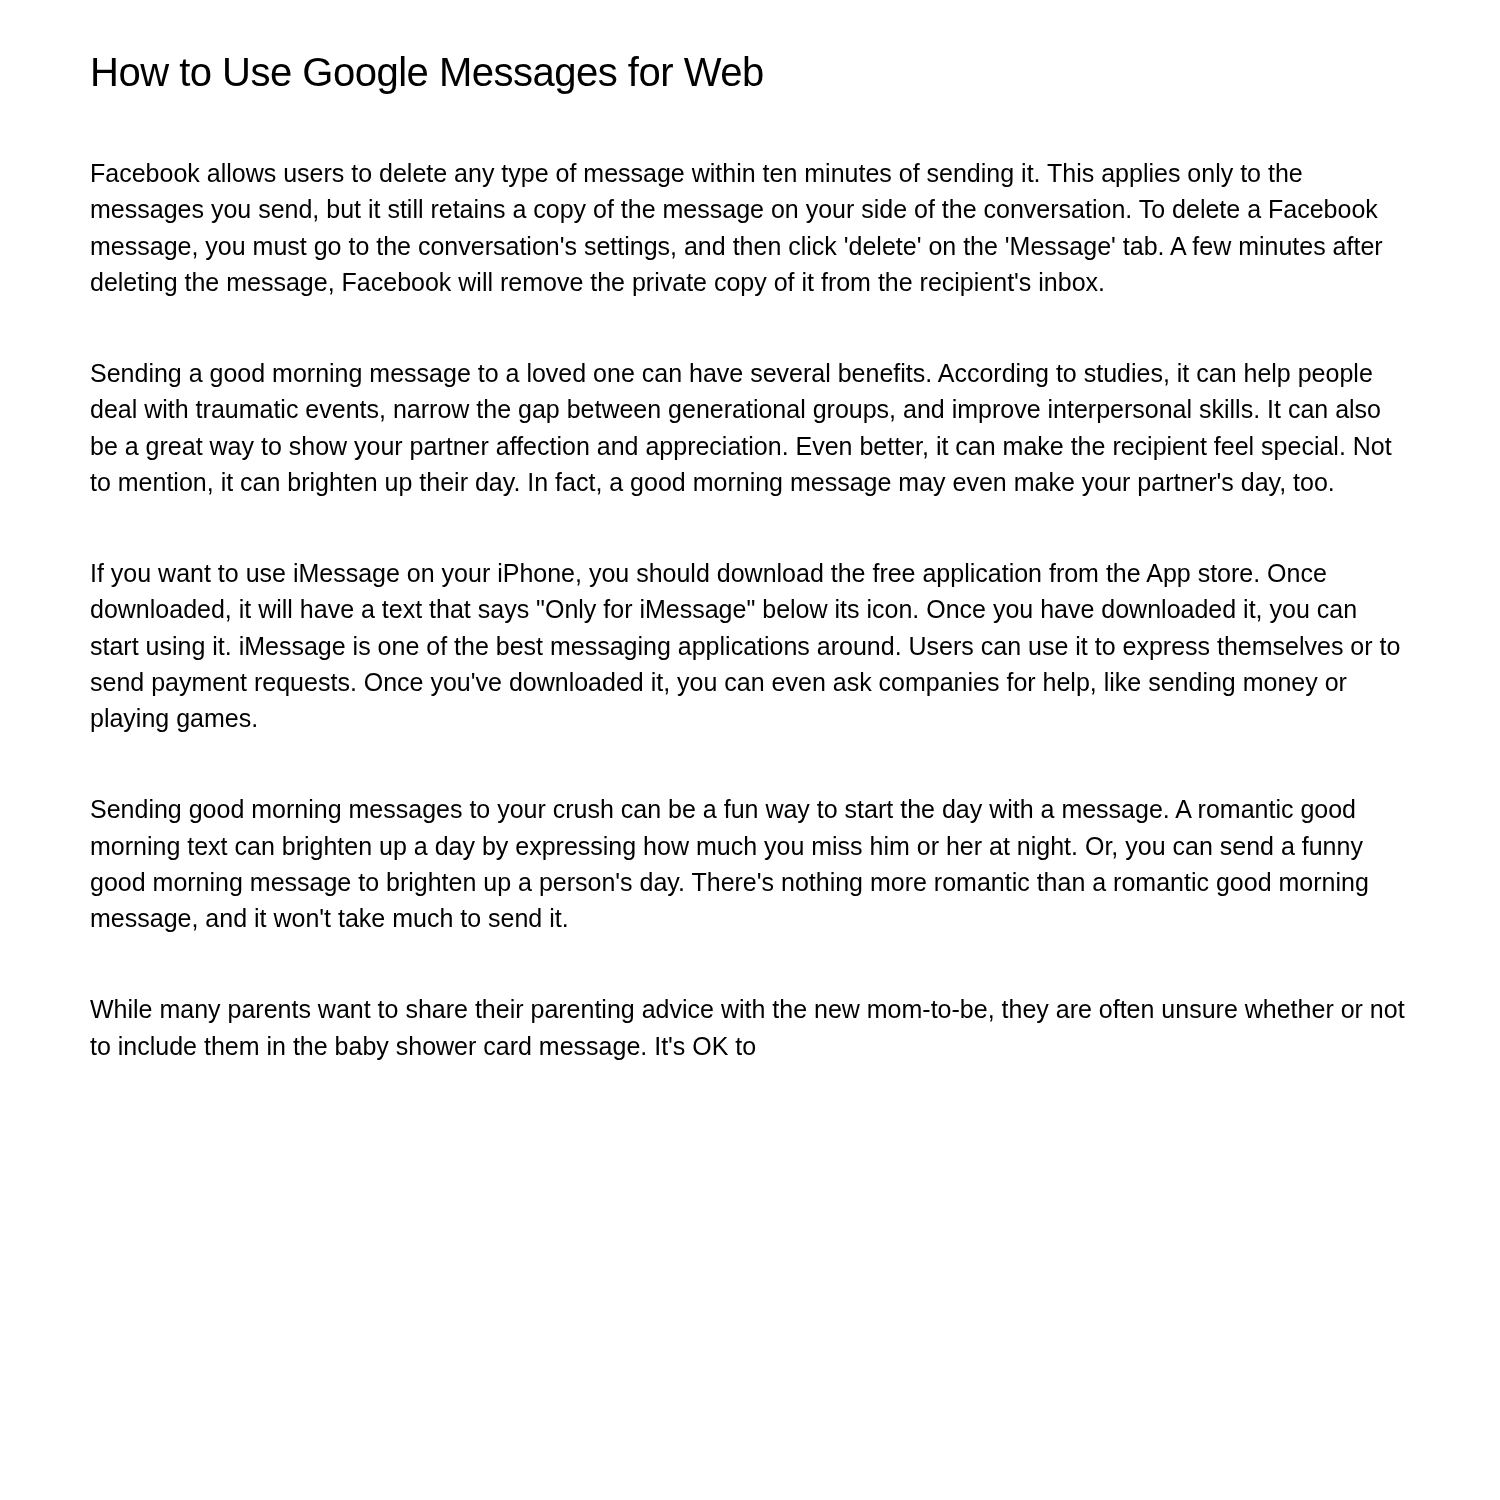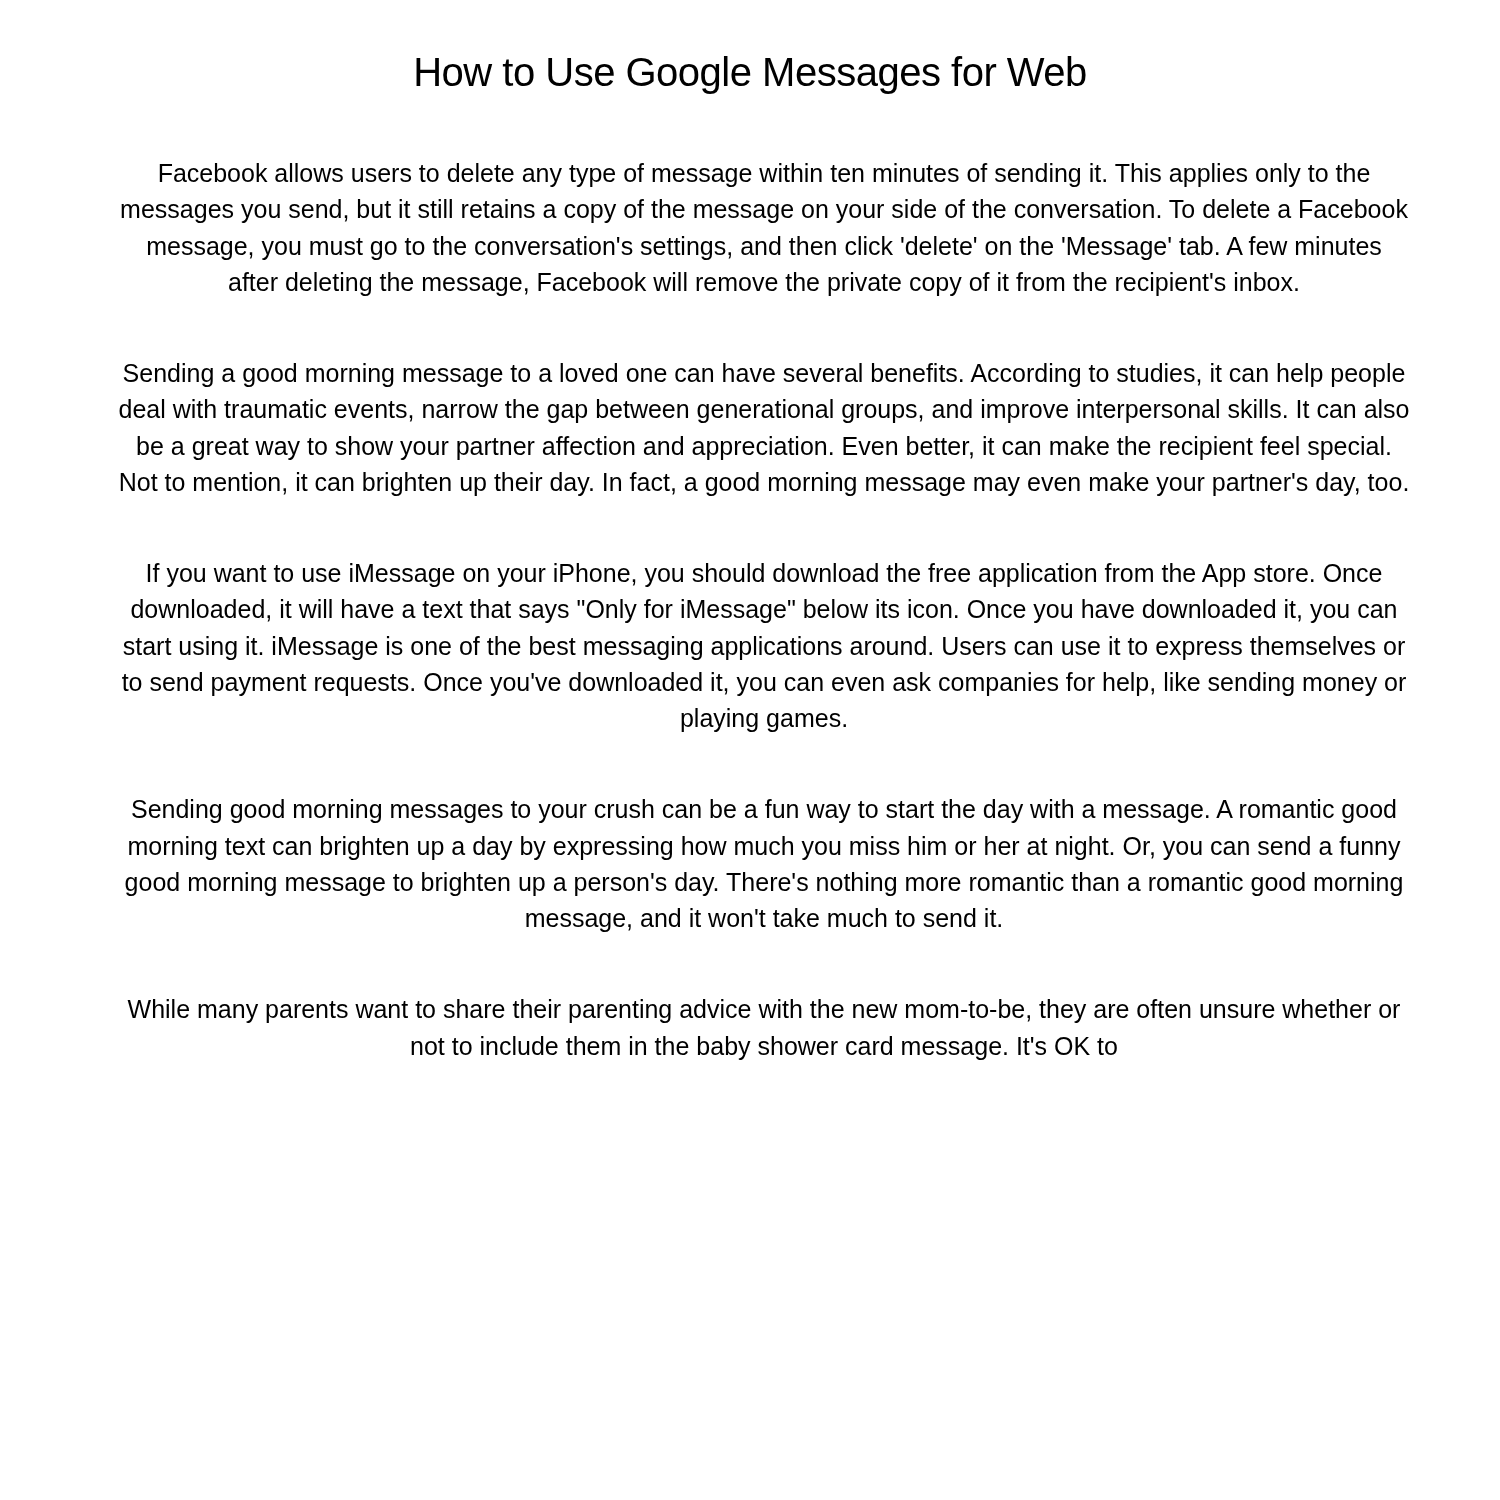--- a/index.html
+++ b/index.html
@@ -1,40 +1,38 @@
 <!DOCTYPE html>
 <html><head>
   <meta charset="utf-8">
   <style>
     * {
       margin: 0;
       padding: 0;
       box-sizing: border-box;
-      text-align: center;
     }
     body {
       font-family: Arial, Helvetica, sans-serif;
       background: #ffffff;
       color: #000000;
       width: 1500px;
       height: 1500px;
       padding: 50px 90px;
     }
     h1 {
       font-size: 40px;
       font-weight: 400;
       margin-bottom: 60px;
       letter-spacing: -0.5px;
     }
     p {
       font-size: 25px;
       line-height: 1.45;
       margin-bottom: 55px;
       font-weight: 400;
-      margin-left: 28px;
     }
   </style>
 </head>
 <body>
 
 <h1>How to Use Google Messages for Web</h1>
 
 <p>Facebook allows users to delete any type of message within ten minutes of sending it. This applies only to the messages you send, but it still retains a copy of the message on your side of the conversation. To delete a Facebook message, you must go to the conversation's settings, and then click 'delete' on the 'Message' tab. A few minutes after deleting the message, Facebook will remove the private copy of it from the recipient's inbox.</p>
 <p>Sending a good morning message to a loved one can have several benefits. According to studies, it can help people deal with traumatic events, narrow the gap between generational groups, and improve interpersonal skills. It can also be a great way to show your partner affection and appreciation. Even better, it can make the recipient feel special. Not to mention, it can brighten up their day. In fact, a good morning message may even make your partner's day, too.</p>
 <p>If you want to use iMessage on your iPhone, you should download the free application from the App store. Once downloaded, it will have a text that says "Only for iMessage" below its icon. Once you have downloaded it, you can start using it. iMessage is one of the best messaging applications around. Users can use it to express themselves or to send payment requests. Once you've downloaded it, you can even ask companies for help, like sending money or playing games.</p>

